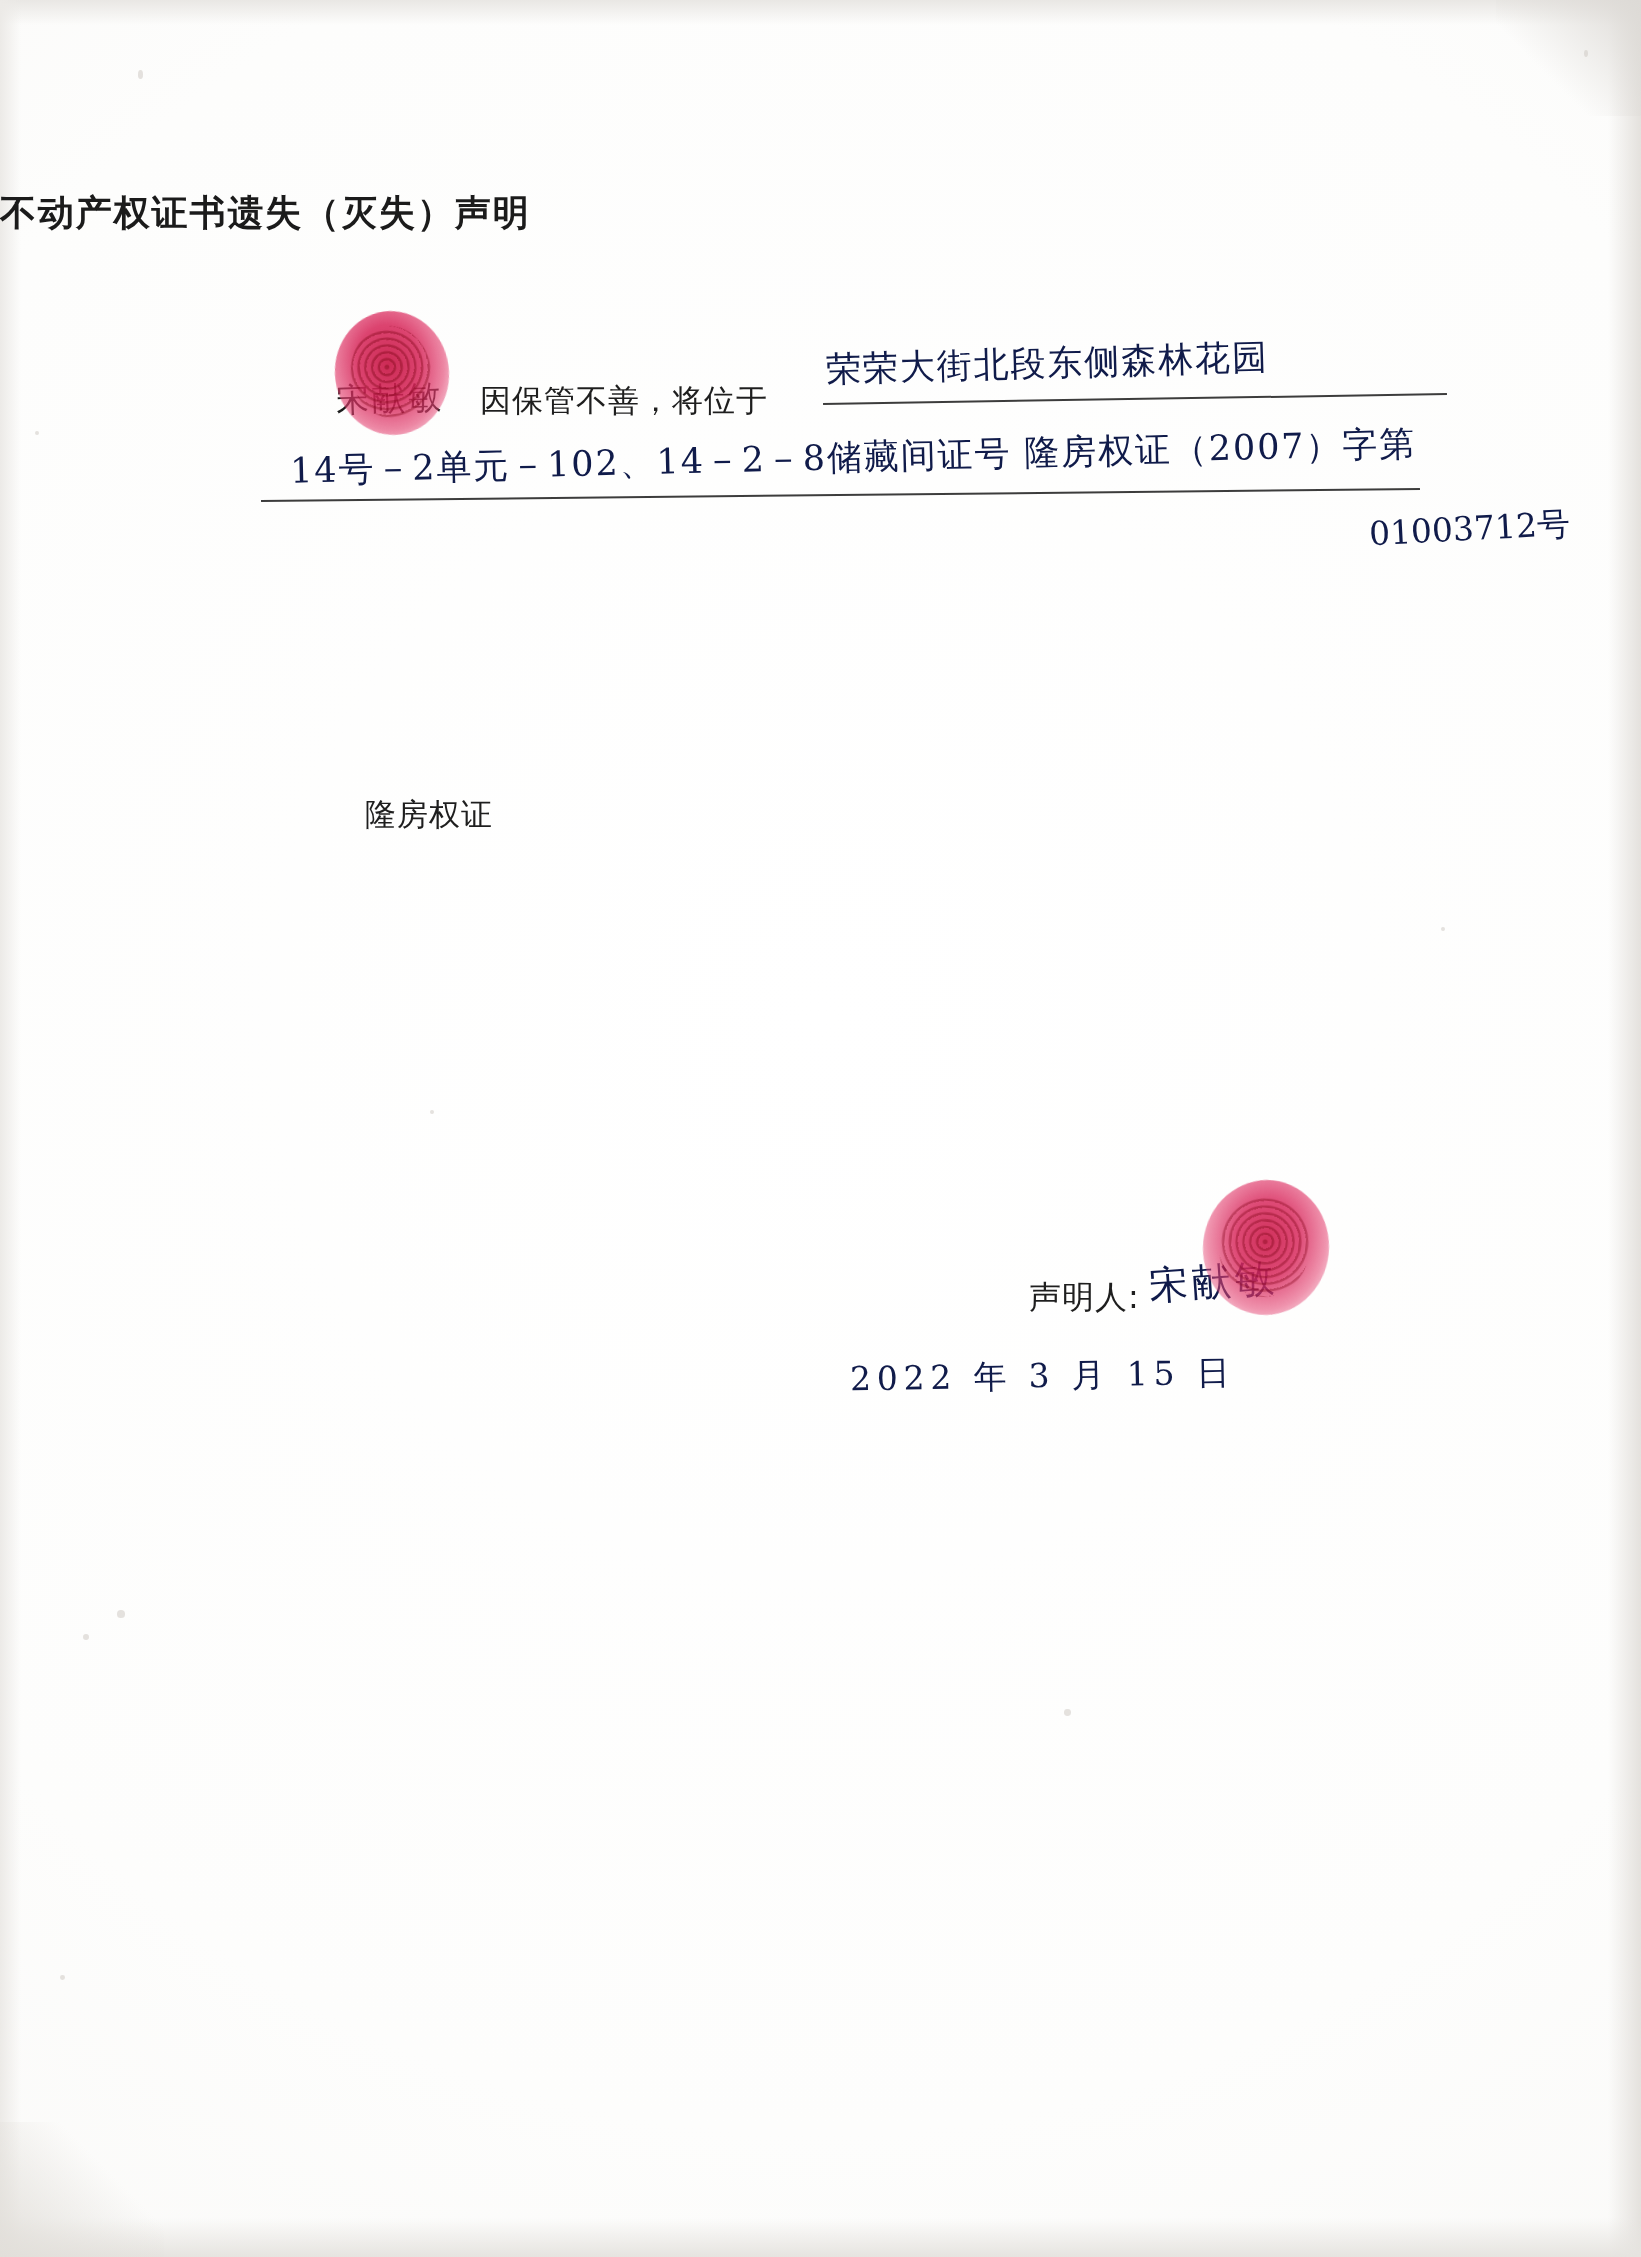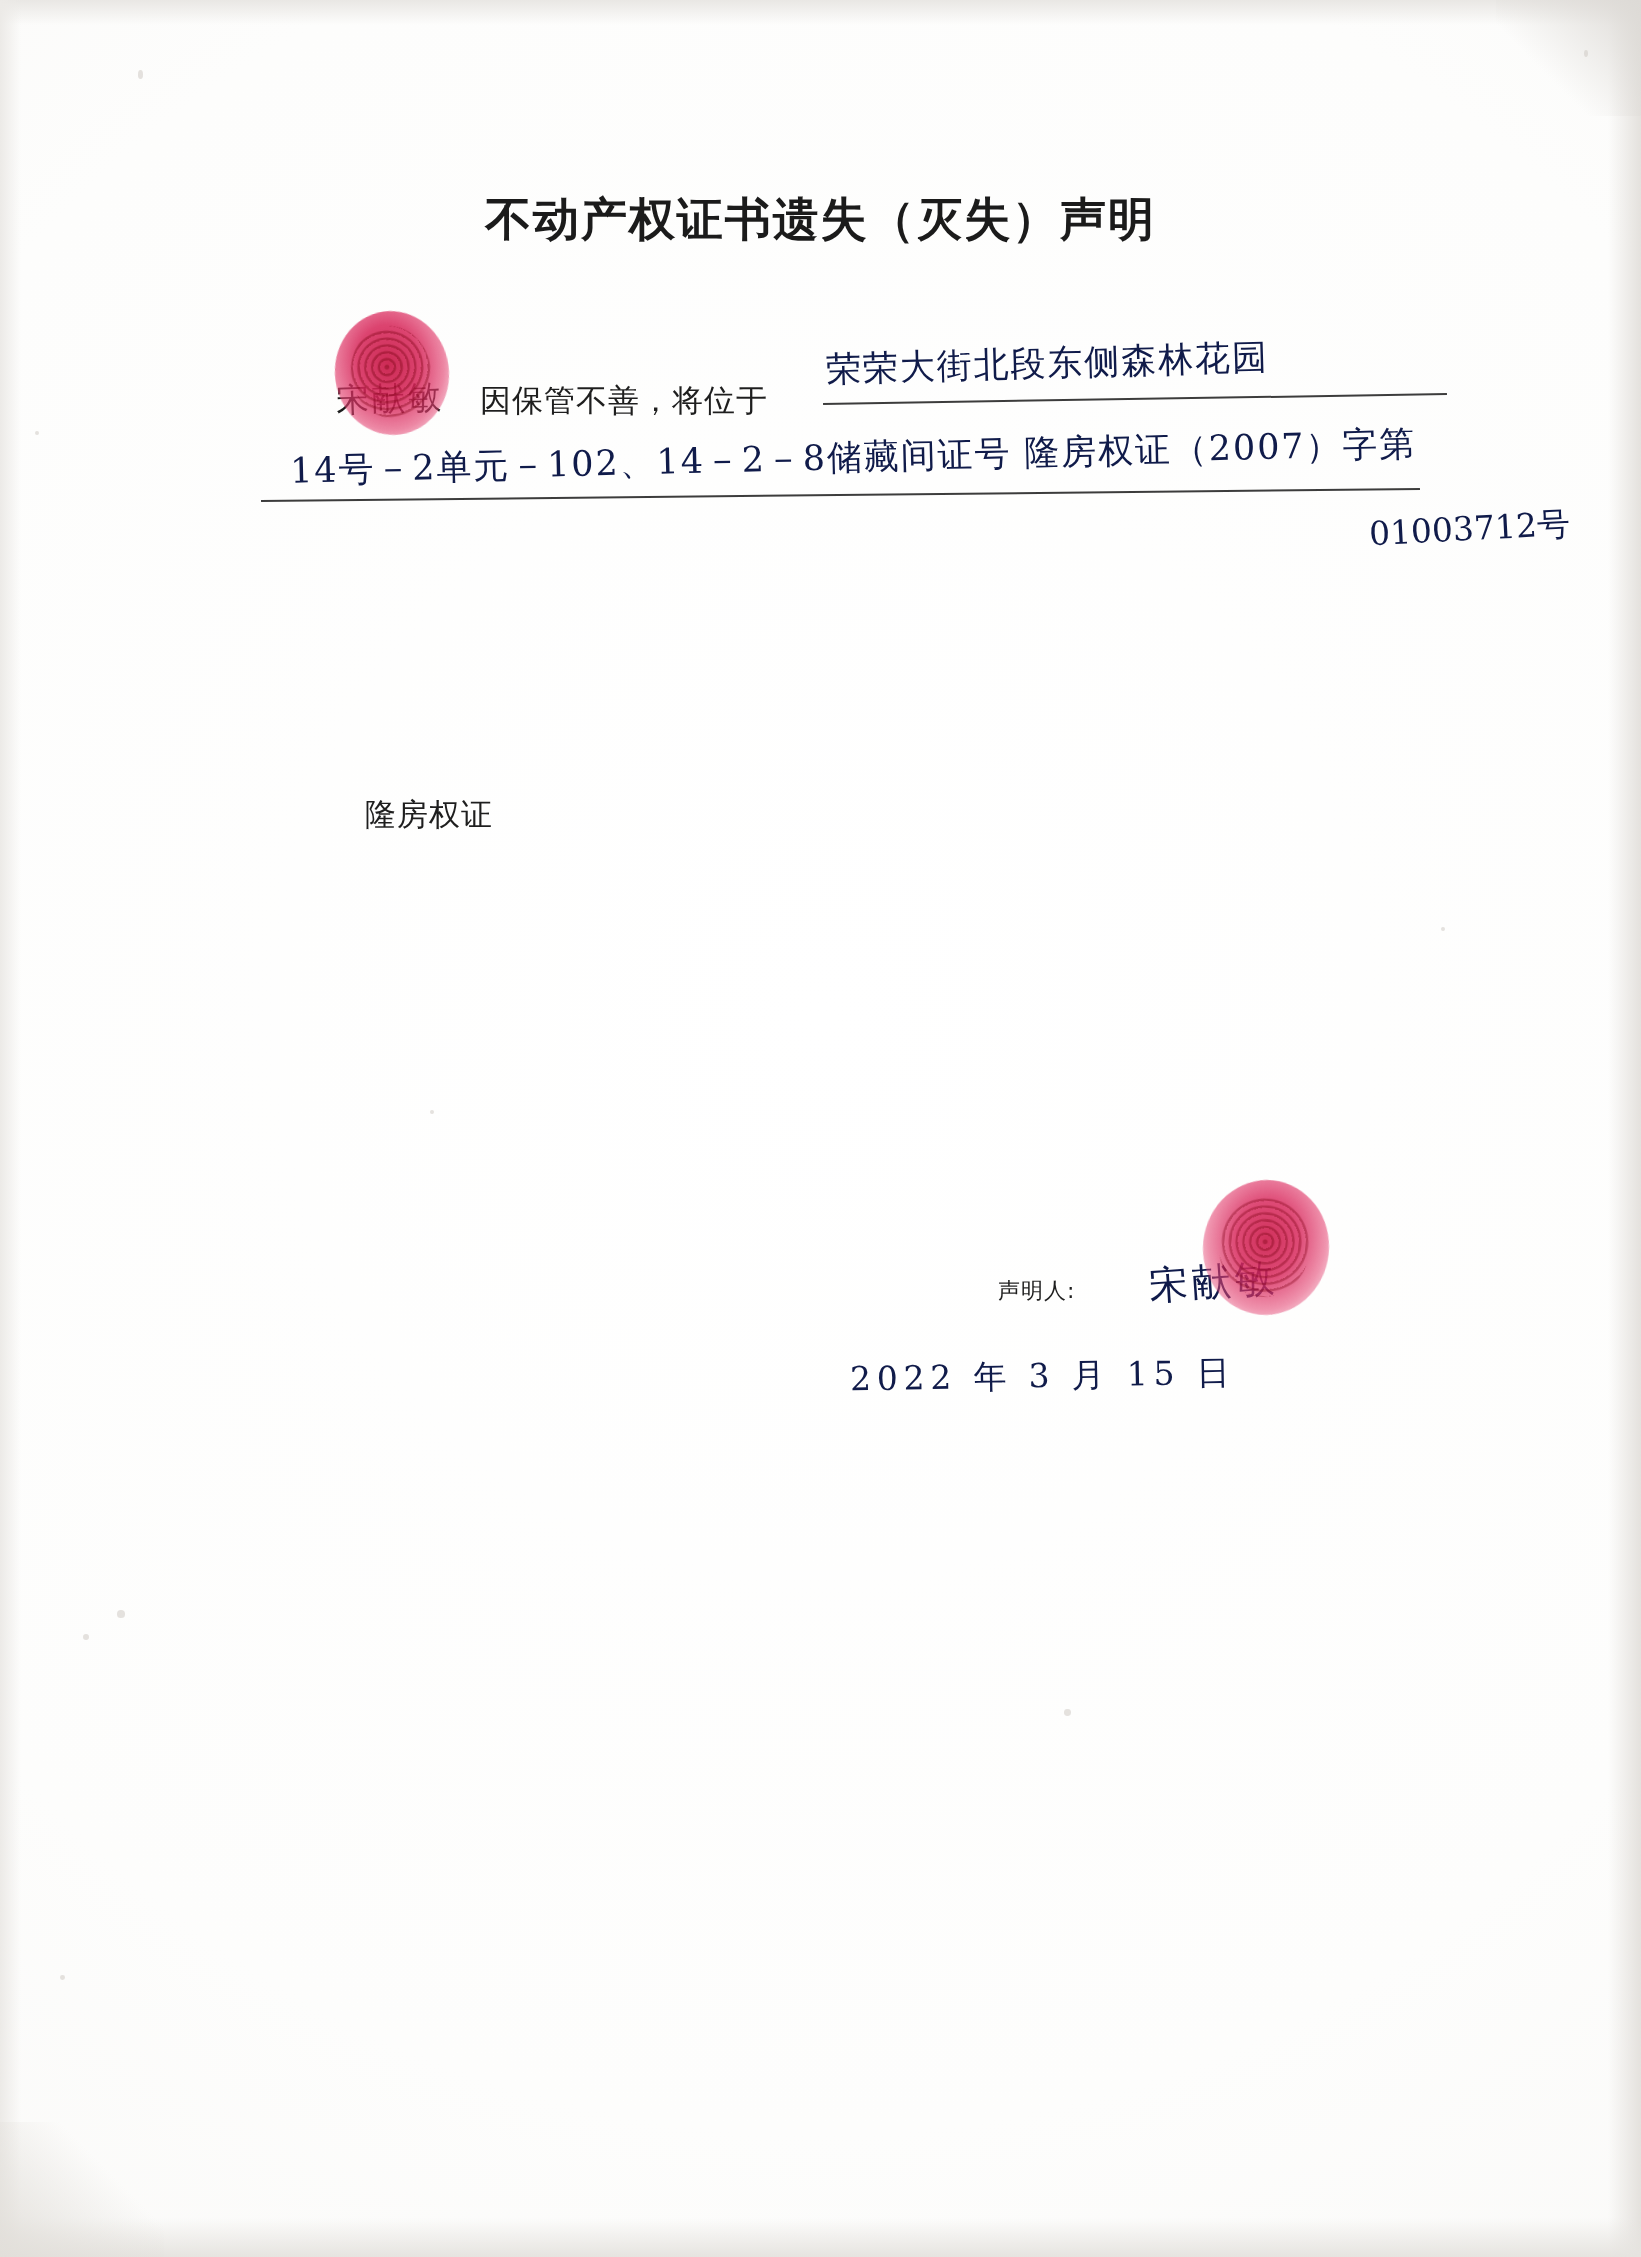--- a/index.html
+++ b/index.html
@@ -53,23 +53,22 @@
   .corner-bl {
     position: absolute; left: 0; bottom: 0; width: 164px; height: 135px;
     background: linear-gradient(45deg, #e2dfda 0%, rgba(255,255,255,0) 65%);
   }
 
   
   #doc-title {
     position: absolute;
     left: 0; right: 0;
     top: 189px;
-    text-align: center;
     font-family: Liberation Serif, serif;
-    font-size: 46px;
+    font-size: 36px;
     font-weight: 700;
     letter-spacing: 1.9px;
     color: #1b1b1b;
   }
 
   .printed {
     position: absolute;
     font-size: 31px;
     color: #1e1e1e;
     letter-spacing: 1px;
@@ -78,21 +77,21 @@
 
   
   #body-line1 { left: 480px; top: 380px; }
   
   #body-line2 { left: 258px; top: 538px; }
   
   #body-line3 { left: 258px; top: 629px; }
   
   #closing { left: 365px; top: 794px; }
   
-  #signer-label { left: 998px; top: 1276px; font-size: 22px; }
+  #signer-label { left: 1029px; top: 1276px; font-size: 32px; }
 
   
   .hand {
     position: absolute;
     font-family: "DejaVu Serif", "Liberation Serif", serif;
     color: #15306b;
     white-space: nowrap;
   }
   #hand-addr1 {
     left: 826px; top: 340px;

